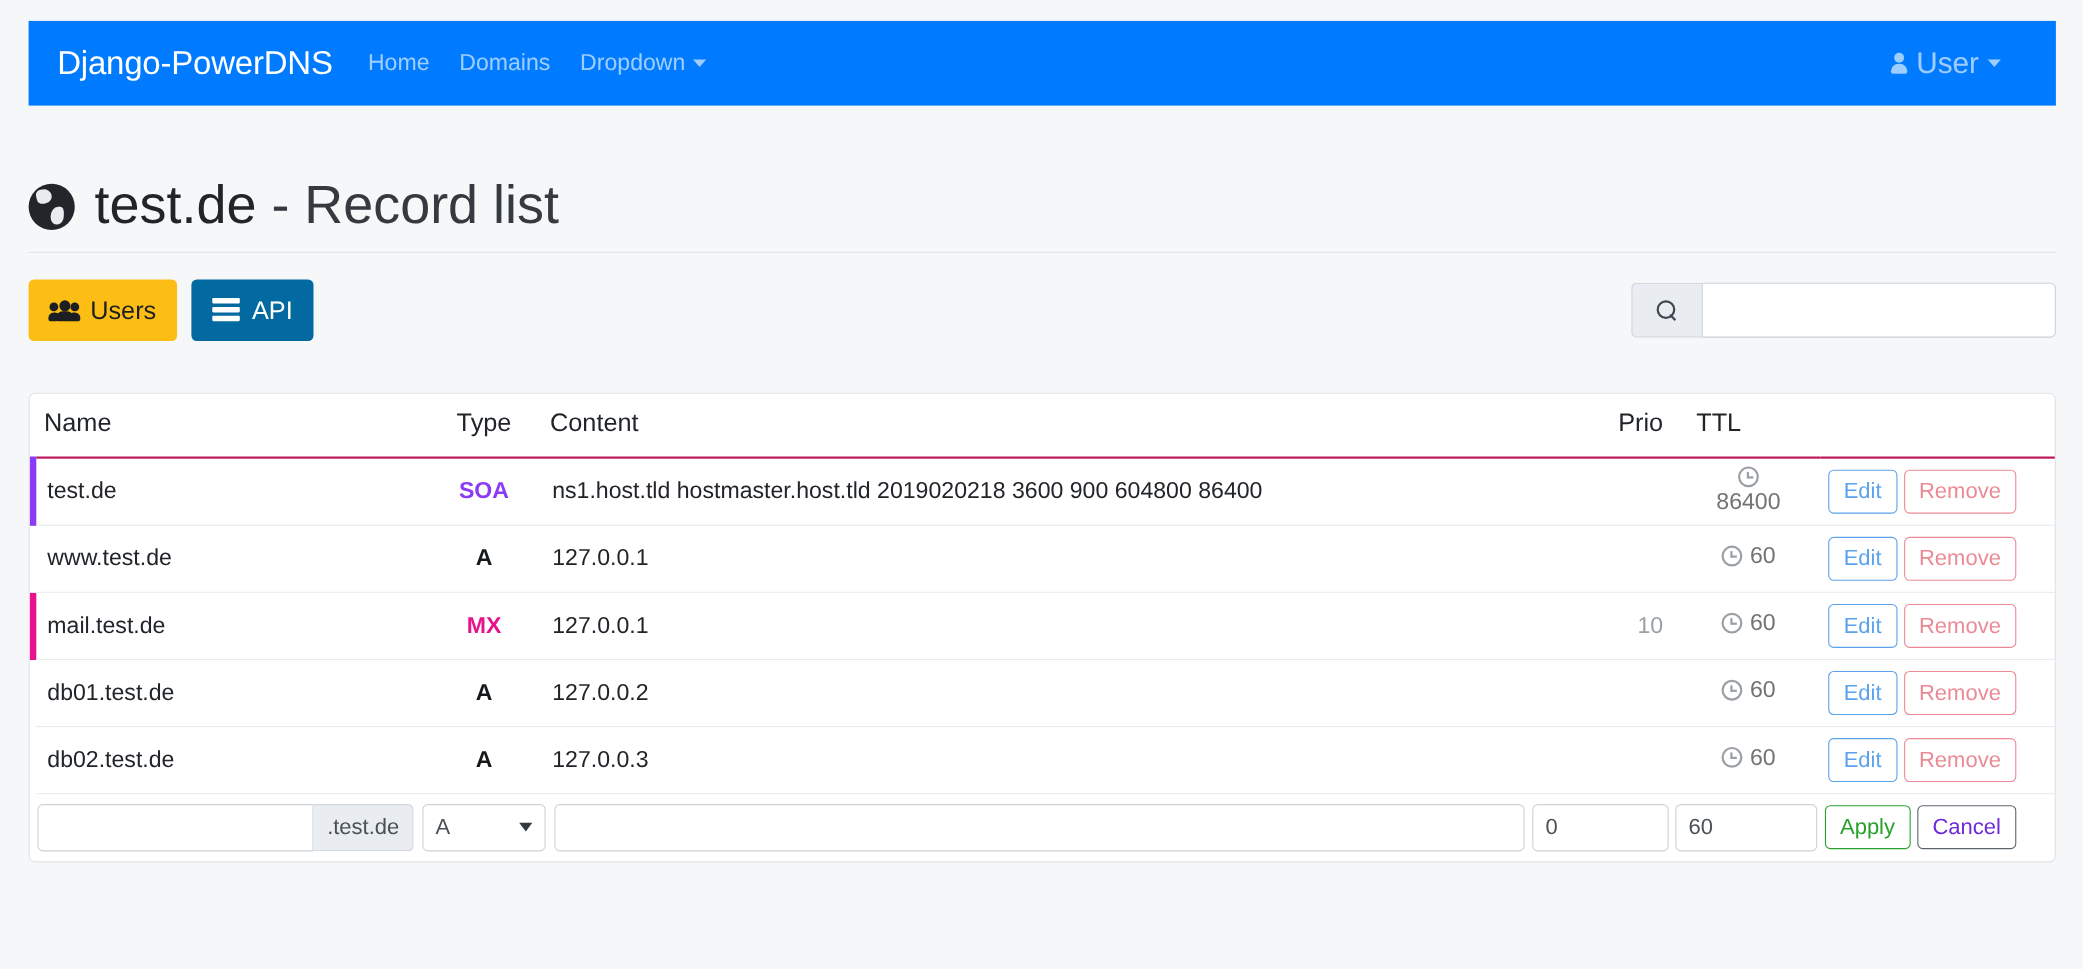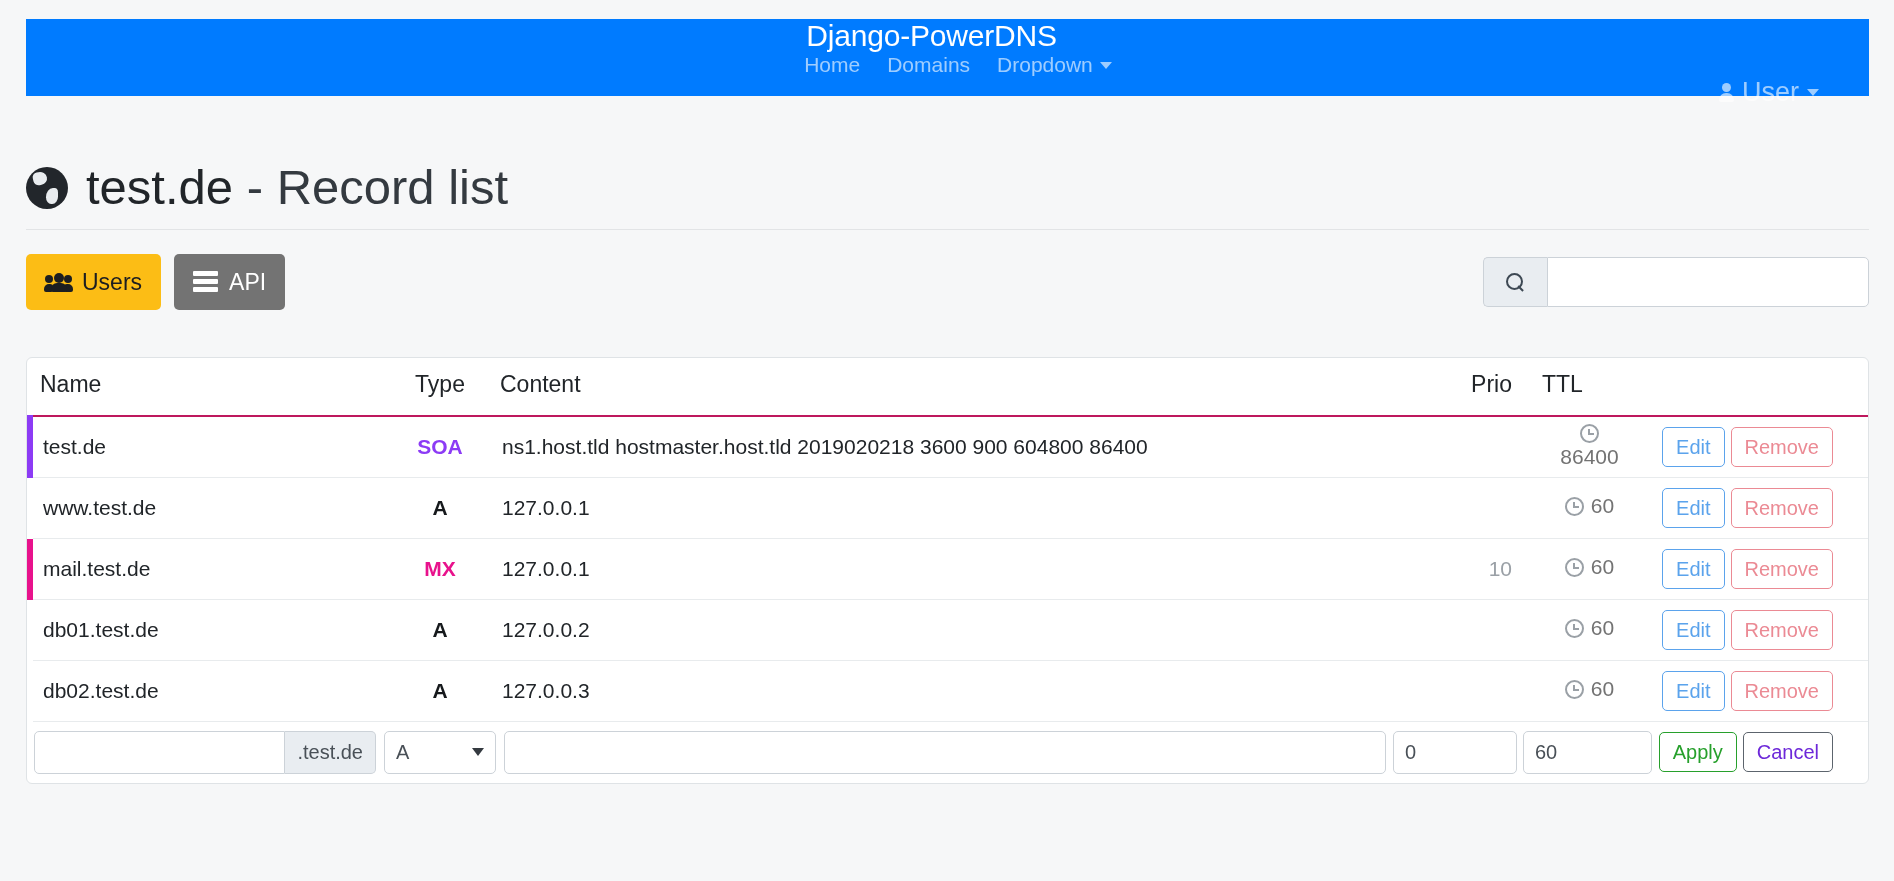--- a/index.html
+++ b/index.html
@@ -14,32 +14,31 @@
 
   
   .navbar {
     position: absolute;
     left: 26px; top: 19px;
     width: 1843px; height: 77px;
     background: #007bff;
     display: flex;
     align-items: center;
     padding: 0 26px;
-    flex-direction: column;
   }
   .brand {
     color: #ffffff;
     font-size: 30px;
     font-weight: 400;
     letter-spacing: -0.2px;
     margin-right: 32px;
     white-space: nowrap;
     cursor: pointer;
   }
-  .nav-links { display: flex; align-items: center; gap: 27px; margin-left: 21px; }
+  .nav-links { display: flex; align-items: center; gap: 27px; }
   .nav-link {
     color: rgba(255,255,255,0.62);
     font-size: 21px;
     white-space: nowrap;
     cursor: pointer;
   }
   .nav-link.dropdown { display: flex; align-items: center; gap: 7px; }
   .caret {
     width: 0; height: 0;
     border-left: 6px solid transparent;
@@ -142,21 +141,21 @@
     display: inline-flex;
     align-items: center;
     gap: 11px;
     cursor: pointer;
     height: 56px;
     padding: 0 19px;
     white-space: nowrap;
   }
   .btn-add { background: #5ba3ec; color: #ffffff; margin-right: 13px; }
   .btn-users { background: #fcbd15; color: #1c1e21; margin-right: 13px; }
-  .btn-api { background: #737373; color: #ffffff; }
+  .btn-api { background: #0369a1; color: #ffffff; }
 
   .plus-icon {
     position: relative;
     width: 21px; height: 21px;
     flex: 0 0 21px;
   }
   .plus-icon::before, .plus-icon::after {
     content: "";
     position: absolute;
     background: #ffffff;

